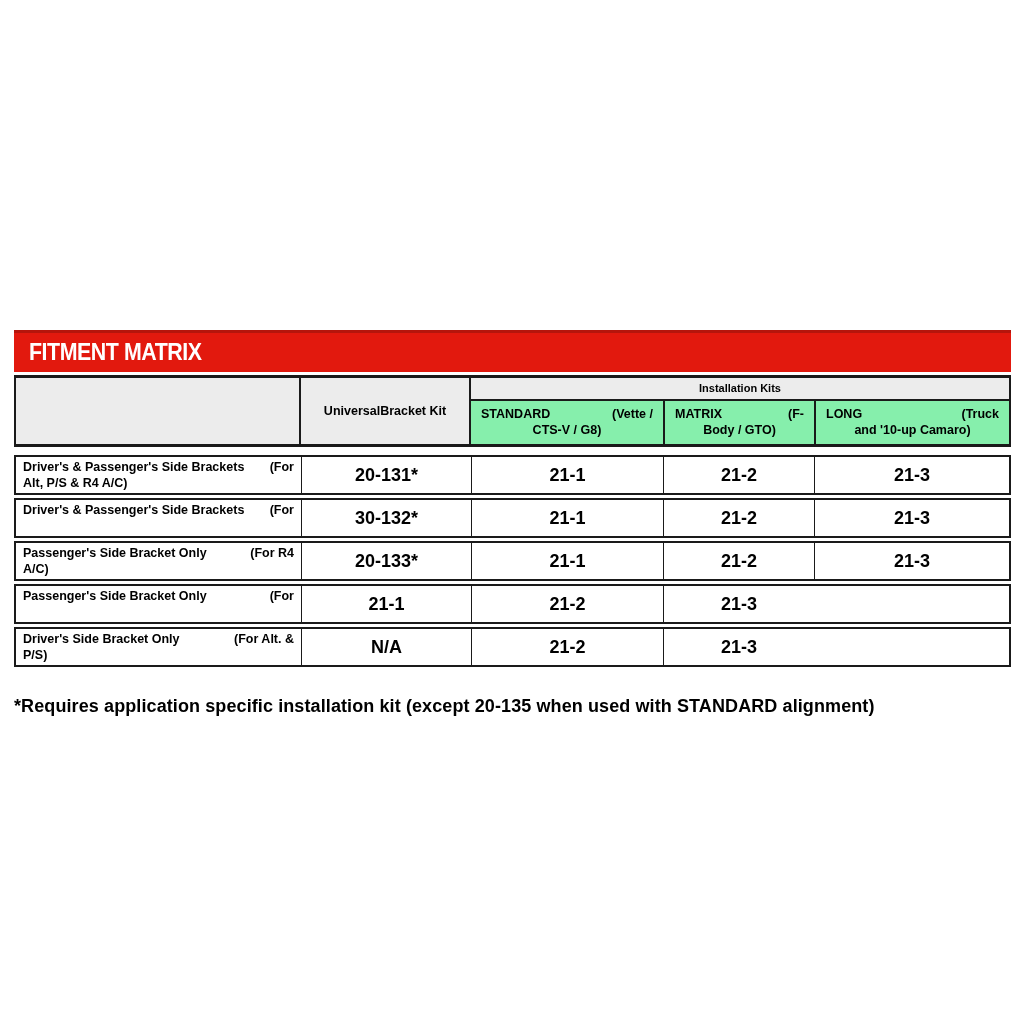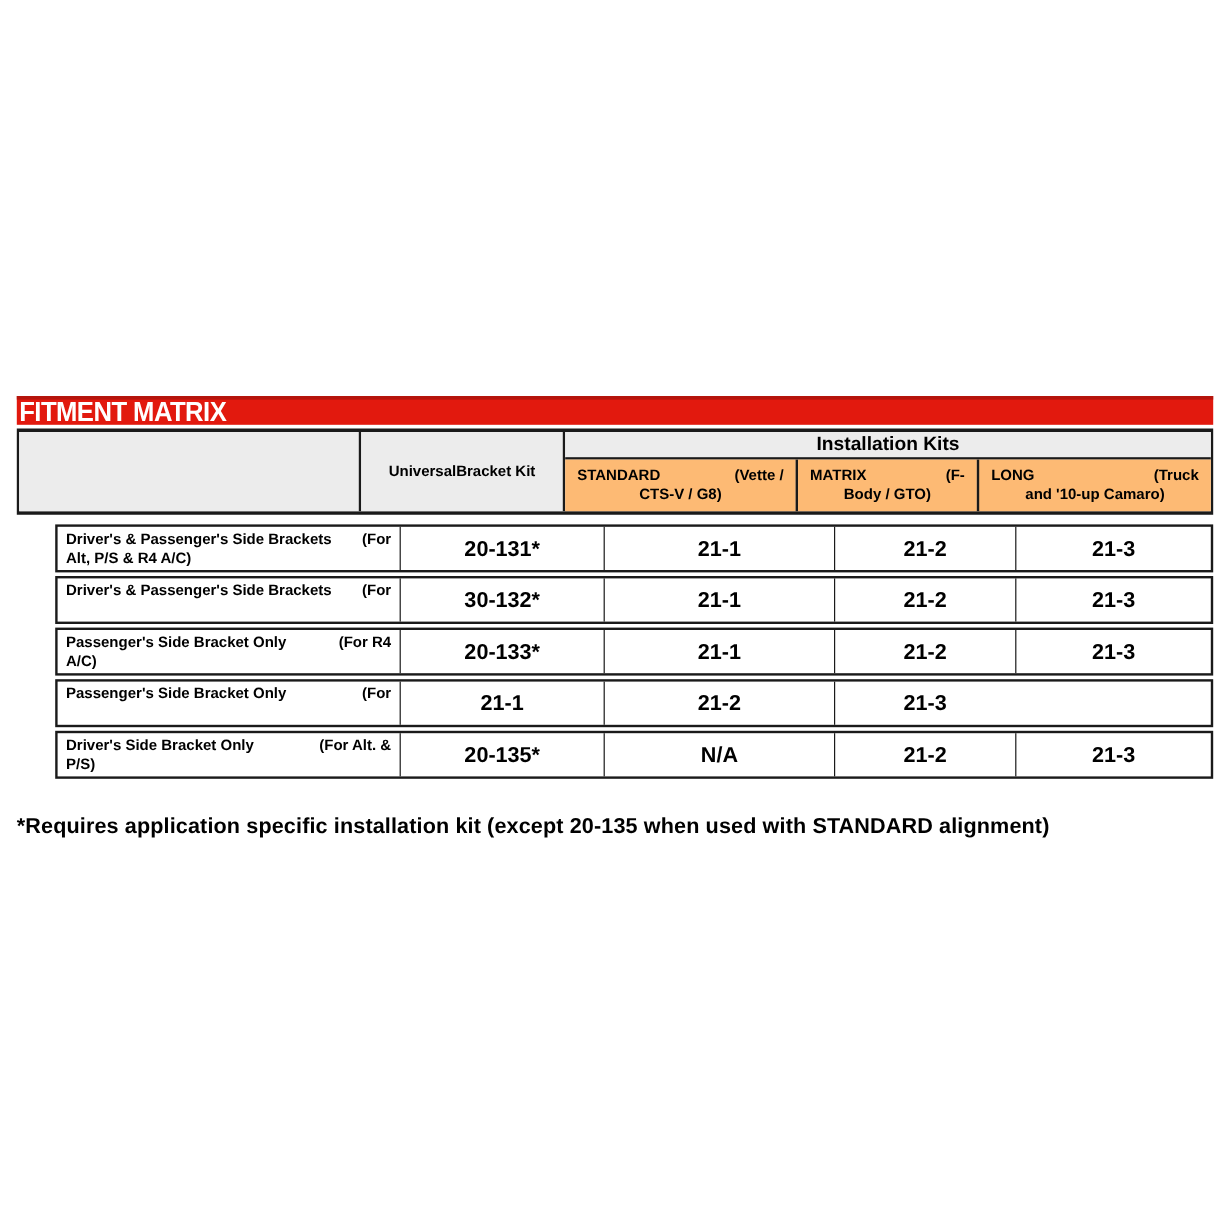--- a/index.html
+++ b/index.html
@@ -5,22 +5,22 @@
   html,body{margin:0;padding:0;background:#fff;}
   body{
     width:1024px;height:1024px;position:relative;overflow:hidden;
     font-family:"Liberation Sans", sans-serif;color:#000;
     -webkit-font-smoothing:antialiased;
   }
   .content{position:absolute;left:14px;top:330px;width:997px;}
 
   
   .banner{
-    height:24px;background:#e2190e;border-top:3px solid #b5150c;
-    display:flex;align-items:center;padding-left:2px;box-sizing:border-box;
+    height:42px;background:#e2190e;border-top:3px solid #b5150c;
+    display:flex;align-items:center;padding-left:15px;box-sizing:border-box;
   }
   .banner .title{
     color:#fff;font-size:23px;font-weight:700;letter-spacing:-0.5px;
     transform:scaleX(0.93);transform-origin:left center;white-space:nowrap;
   }
 
   
   .cols{display:grid;grid-template-columns:285px 170px 192px 151px 1fr;}
 
   
@@ -31,32 +31,32 @@
     grid-template-rows:23px 43px;background:#fff;
   }
   .h-col1{grid-row:1/3;grid-column:1;background:#ececec;border-right:2px solid #1a1a1a;}
   .h-ubk{
     grid-row:1/3;grid-column:2;background:#ececec;border-right:2px solid #1a1a1a;
     display:flex;flex-direction:row;justify-content:center;align-items:center;
     font-weight:700;font-size:12.5px;line-height:16px;
   }
   .h-ik{
     grid-row:1;grid-column:3/6;background:#ececec;border-bottom:2px solid #1a1a1a;
-    text-align:center;font-weight:700;font-size:16px;line-height:21px;
+    text-align:center;font-weight:700;font-size:11px;line-height:21px;
   }
   .h-sub{
-    grid-row:2;background:#fdba74;padding:5px 10px 0 10px;font-weight:700;font-size:12.5px;
+    grid-row:2;background:#86efac;padding:5px 10px 0 10px;font-weight:700;font-size:12.5px;
     box-sizing:border-box;
   }
   .h-sub.bl{border-left:2px solid #1a1a1a;}
   .jline{display:flex;justify-content:space-between;line-height:16px;white-space:nowrap;}
   .cline{text-align:center;line-height:16px;white-space:nowrap;}
 
   
-  .rows{margin-top:8px;margin-left:32px;}
+  .rows{margin-top:8px;}
   .row{
     height:40px;border:2px solid #1a1a1a;box-sizing:border-box;margin-bottom:3px;
     background:#fff;
   }
   .c-label{
     padding:2px 7px 0 7px;font-weight:700;font-size:12.5px;line-height:17px;
     box-sizing:border-box;overflow:hidden;
   }
   .c-label .l2{line-height:16px;white-space:nowrap;}
   .c-val{
@@ -163,21 +163,20 @@
     </div>
 
     <div class="row cols">
       <div class="c-label">
         <div class="jline">
           <span>Driver's Side Bracket Only</span>
           <span>(For Alt. &amp;</span>
         </div>
         <div class="l2">P/S)</div>
       </div>
-      <div class="c-val">20-135*</div>
       <div class="c-val">N/A</div>
       <div class="c-val">21-2</div>
       <div class="c-val">21-3</div>
     </div>
 
   </div>
 
   <div class="footnote">*Requires application specific installation kit (except 20-135 when used with STANDARD alignment)</div>
 
 </div>

